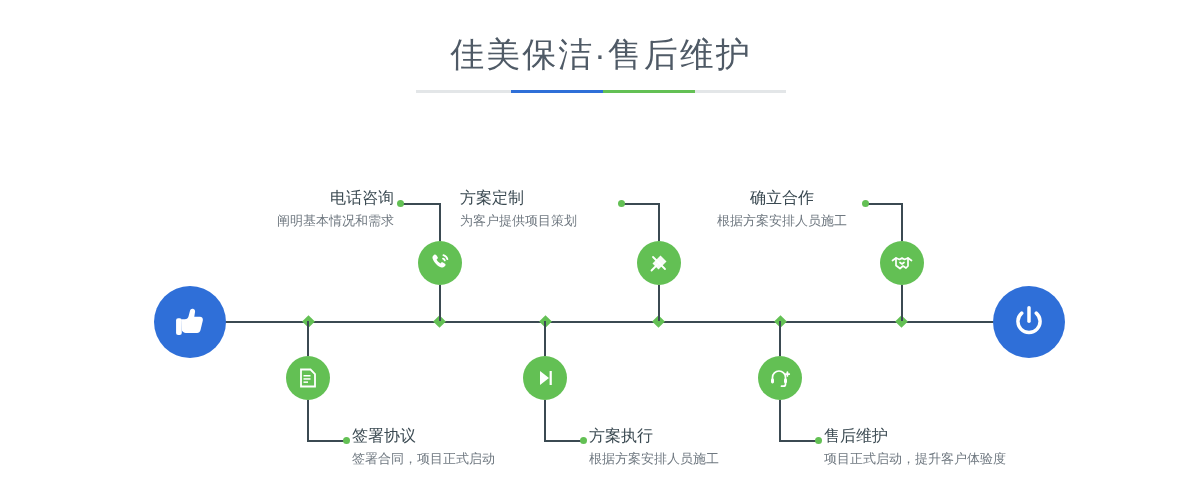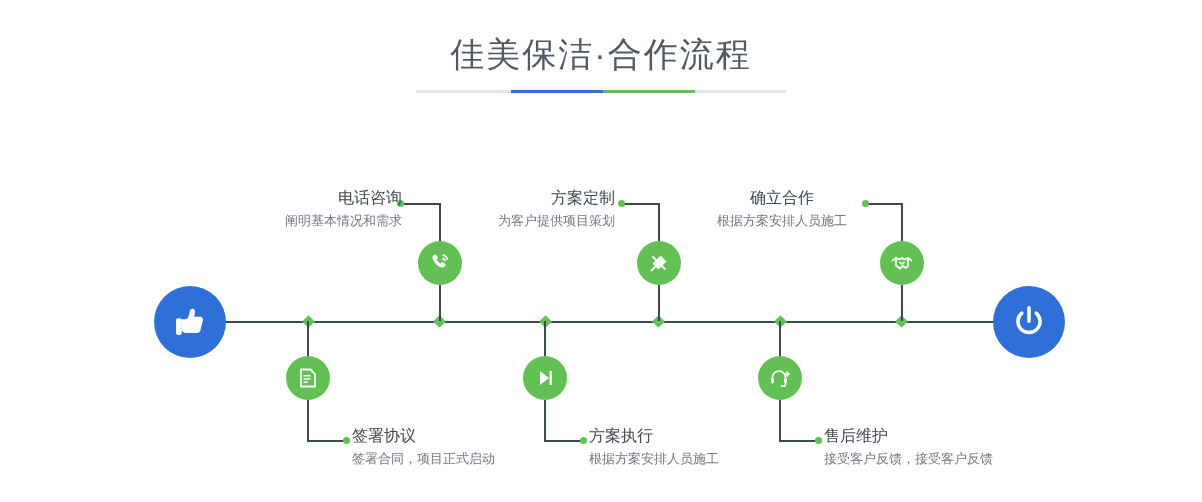--- a/index.html
+++ b/index.html
@@ -143,21 +143,21 @@
     line-height: 20px;
     margin-top: 2px;
   }
 </style>
 </head>
 <body>
 
 <div class="page">
 
   <div class="header">
-    <div class="title">佳美保洁·合作流程</div>
+    <div class="title">佳美保洁·售后维护</div>
     <div class="divider">
       <div class="seg-blue"></div>
       <div class="seg-green"></div>
     </div>
   </div>
 
   <div class="timeline-axis"></div>
 
   <div class="node-dot" style="left:304px;"></div>
   <div class="node-dot" style="left:435px;"></div>
@@ -190,21 +190,21 @@
         <path d="M6.2 3.8c.6-.6 1.5-.5 2 .2l1.4 2c.4.6.3 1.3-.2 1.8l-.8.8c.8 1.7 2.1 3 3.8 3.8l.8-.8c.5-.5 1.2-.6 1.8-.2l2 1.4c.7.5.8 1.4.2 2l-1 1c-.7.7-1.7.9-2.6.6C9.5 15.1 6 11.6 4.6 7.4c-.3-.9-.1-1.9.6-2.6z" fill="#ffffff" stroke="none"></path>
         <path d="M15.4 4.2a5.6 5.6 0 0 1 4 4"></path>
         <path d="M15 7.6a2.6 2.6 0 0 1 1.8 1.8"></path>
       </svg>
     </span>
   </div>
   <div class="conn v" style="left:439px; top:285px; height:36px;"></div>
   <div class="conn v" style="left:439px; top:203px; height:38px;"></div>
   <div class="conn h" style="left:401px; top:203px; width:39px;"></div>
   <div class="conn-dot" style="left:397px; top:200px;"></div>
-  <div class="label-block" style="left:260px; top:187px; text-align:right; width:142px;">
+  <div class="label-block" style="left:252px; top:187px; text-align:right; width:142px;">
     <div class="label-title">电话咨询</div>
     <div class="label-desc">阐明基本情况和需求</div>
   </div>
 
   <div class="step-icon" style="left:286px; top:356px;">
     <span>
       <svg width="24" height="24" viewBox="0 0 24 24" fill="#ffffff">
         <path d="M5 3.5h9.5L19 8v12.5H5z" fill="none" stroke="#ffffff" stroke-width="1.8"></path>
         <rect x="7.5" y="9" width="7" height="1.5"></rect>
         <rect x="7.5" y="12.2" width="7" height="1.5"></rect>
@@ -227,21 +227,21 @@
         <path d="M4.5 19.5L10 14"></path>
         <path d="M13.5 4.5l6 6-8 8-6-6z" fill="#ffffff" stroke="none" opacity="0.95"></path>
         <path d="M6 6l12 12"></path>
       </svg>
     </span>
   </div>
   <div class="conn v" style="left:658px; top:285px; height:36px;"></div>
   <div class="conn v" style="left:658px; top:203px; height:38px;"></div>
   <div class="conn h" style="left:622px; top:203px; width:37px;"></div>
   <div class="conn-dot" style="left:618px; top:200px;"></div>
-  <div class="label-block" style="left:460px; top:187px; text-align:right; width:155px;">
+  <div class="label-block" style="left:460px; top:187px; width:155px;">
     <div class="label-title">方案定制</div>
     <div class="label-desc">为客户提供项目策划</div>
   </div>
 
   <div class="step-icon" style="left:523px; top:356px;">
     <span>
       <svg width="24" height="24" viewBox="0 0 24 24" fill="#ffffff">
         <path d="M7 5l9 7-9 7z"></path>
         <rect x="16.6" y="5" width="2.2" height="14"></rect>
       </svg>
@@ -285,16 +285,16 @@
         <line x1="17.5" y1="8.1" x2="21.3" y2="8.1"></line>
       </svg>
     </span>
   </div>
   <div class="conn v" style="left:779px; top:321px; height:35px;"></div>
   <div class="conn v" style="left:779px; top:400px; height:41px;"></div>
   <div class="conn h" style="left:779px; top:440px; width:38px;"></div>
   <div class="conn-dot" style="left:815px; top:437px;"></div>
   <div class="label-block" style="left:824px; top:425px;">
     <div class="label-title">售后维护</div>
-    <div class="label-desc">接受客户反馈，接受客户反馈</div>
+    <div class="label-desc">项目正式启动，提升客户体验度</div>
   </div>
 
 </div>
 
 </body></html>

